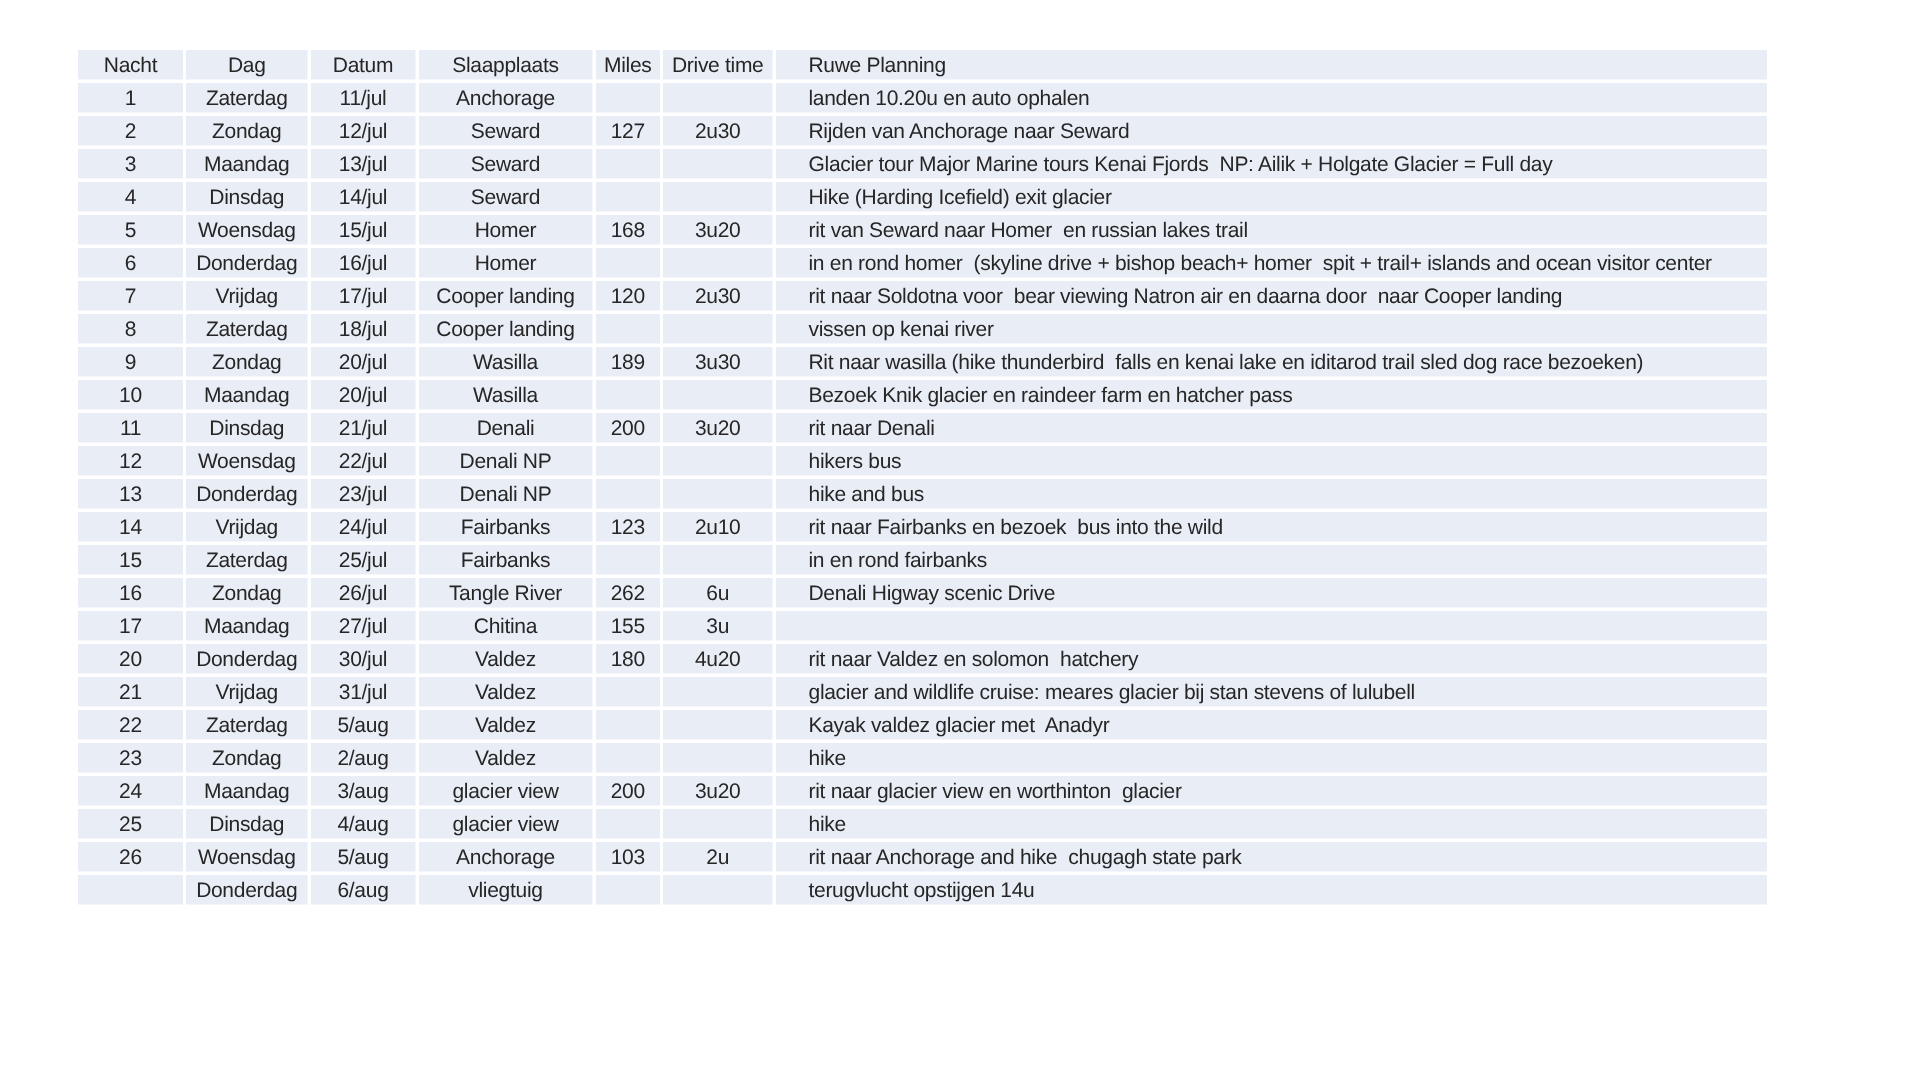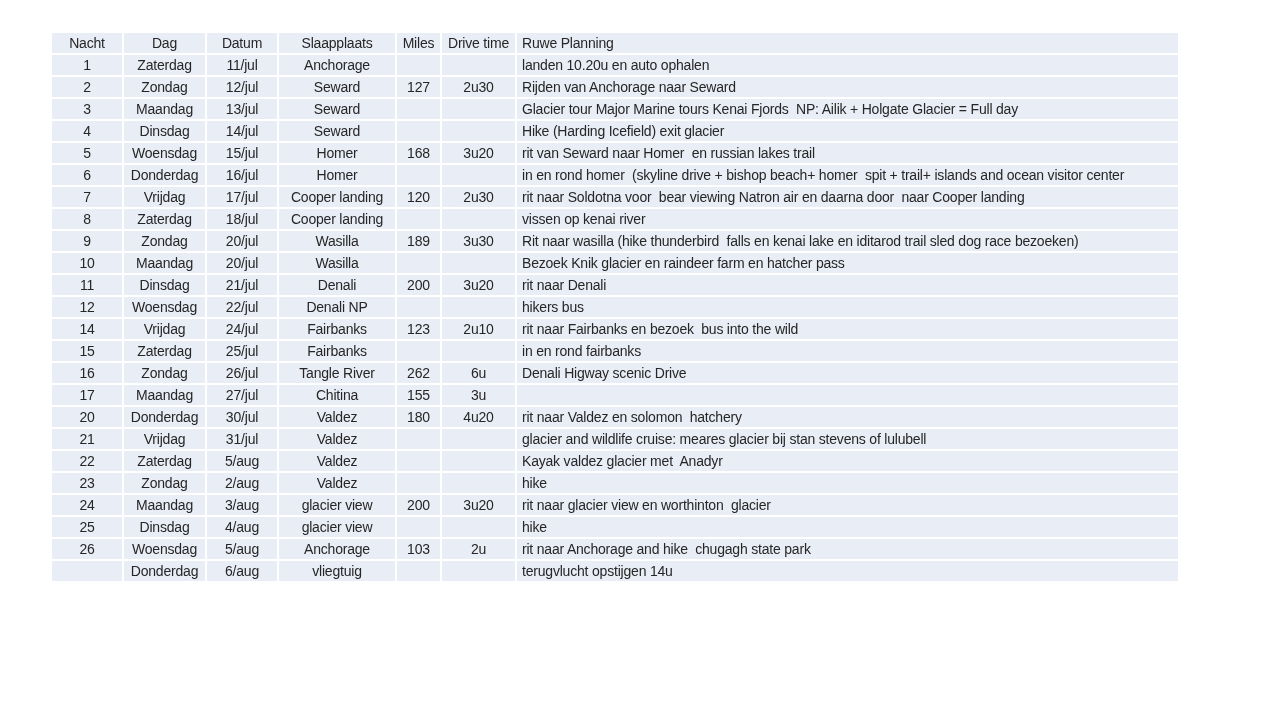--- a/index.html
+++ b/index.html
@@ -34,21 +34,21 @@
     font-weight: 400;
     letter-spacing: -0.2px;
     color: #262626;
     text-align: center;
     vertical-align: middle;
     overflow: hidden;
     white-space: pre;
   }
   table.itinerary .c-plan {
     text-align: left;
-    padding-left: 5px;
+    padding-left: 22px;
   }
   col.w-nacht { width: 72px; }
   col.w-dag   { width: 83px; }
   col.w-datum { width: 72px; }
   col.w-slaap { width: 118px; }
   col.w-miles { width: 45px; }
   col.w-drive { width: 75px; }
   col.w-plan  { width: 663px; }
 </style>
 </head>
@@ -179,20 +179,29 @@
         <tr>
     <td class="c-nacht">12</td>
     <td class="c-dag">Woensdag</td>
     <td class="c-datum">22/jul</td>
     <td class="c-slaap">Denali NP</td>
     <td class="c-miles"></td>
     <td class="c-drive"></td>
     <td class="c-plan">hikers bus</td>
   </tr>
         <tr>
+    <td class="c-nacht">13</td>
+    <td class="c-dag">Donderdag</td>
+    <td class="c-datum">23/jul</td>
+    <td class="c-slaap">Denali NP</td>
+    <td class="c-miles"></td>
+    <td class="c-drive"></td>
+    <td class="c-plan">hike and bus</td>
+  </tr>
+        <tr>
     <td class="c-nacht">14</td>
     <td class="c-dag">Vrijdag</td>
     <td class="c-datum">24/jul</td>
     <td class="c-slaap">Fairbanks</td>
     <td class="c-miles">123</td>
     <td class="c-drive">2u10</td>
     <td class="c-plan">rit naar Fairbanks en bezoek  bus into the wild</td>
   </tr>
         <tr>
     <td class="c-nacht">15</td>

